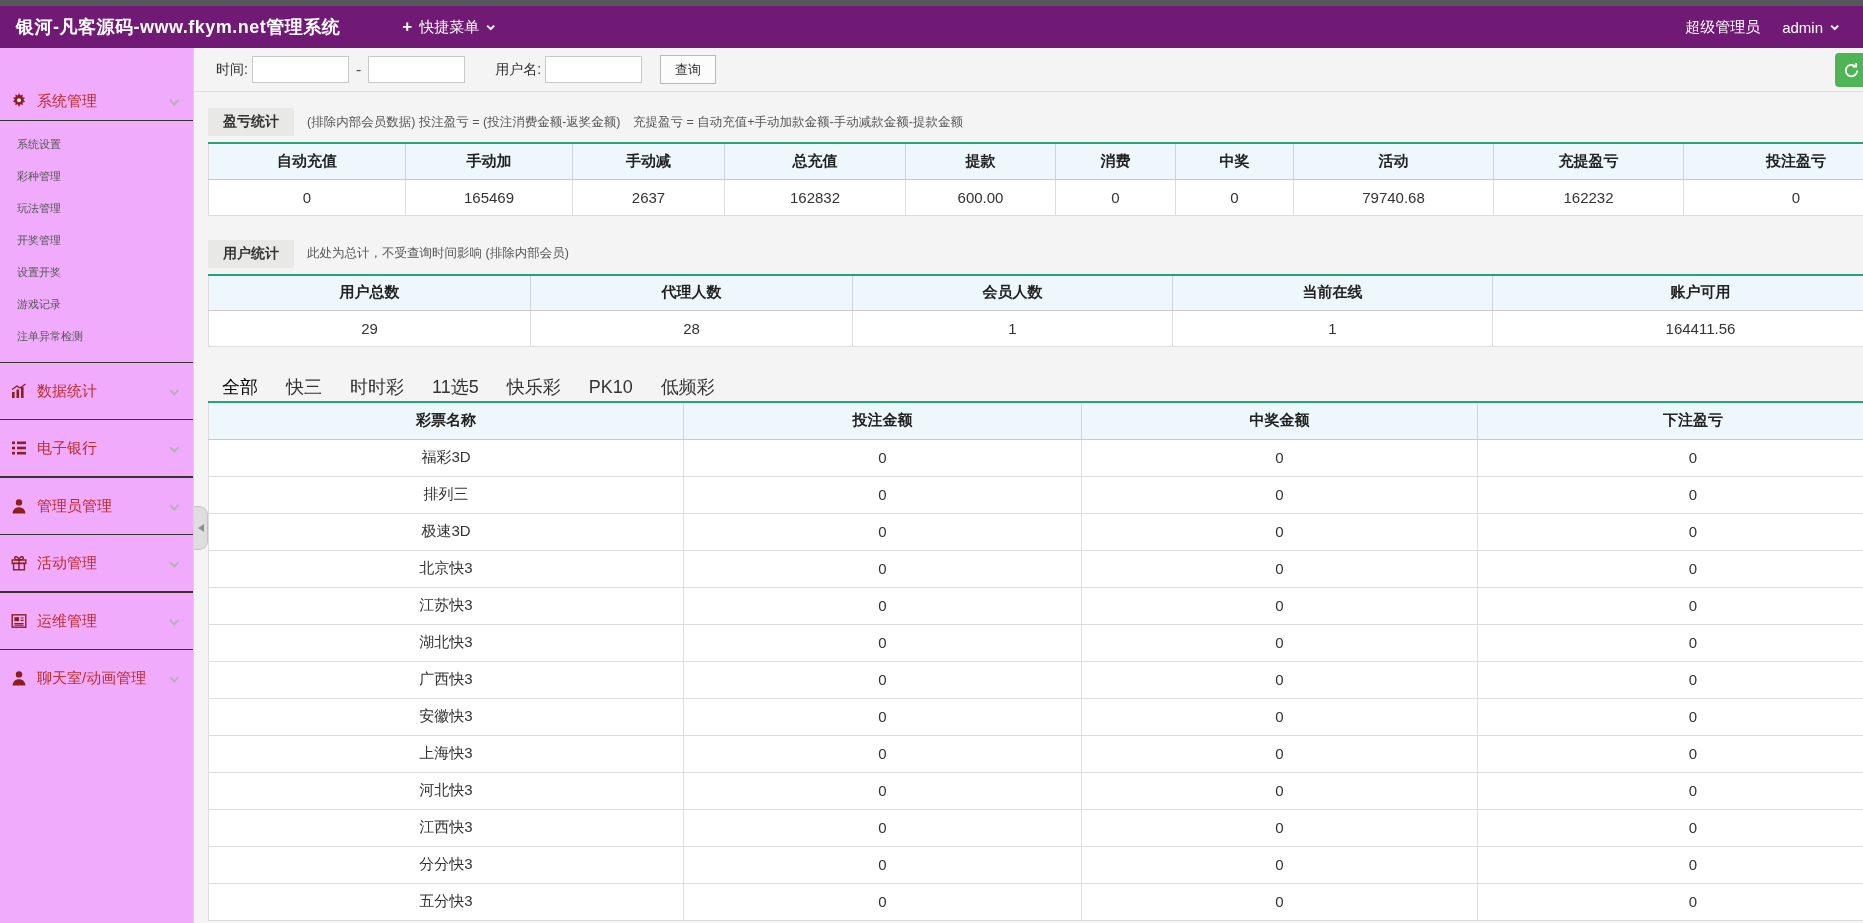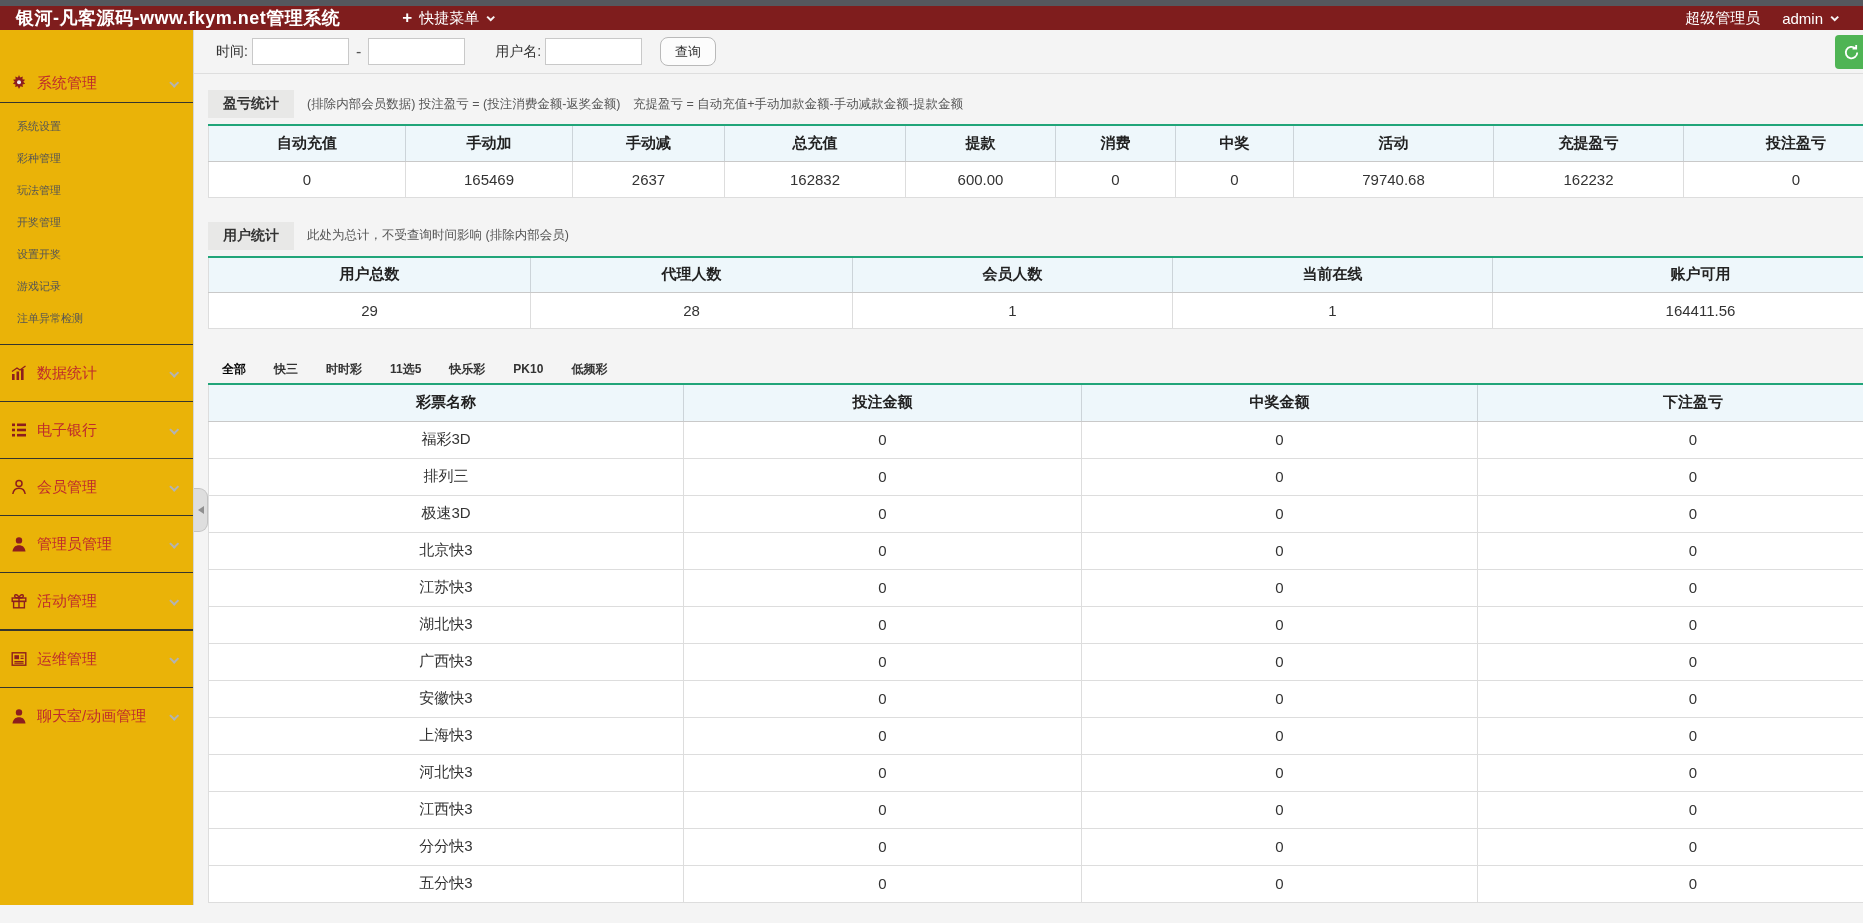--- a/index.html
+++ b/index.html
@@ -1,34 +1,34 @@
 <!DOCTYPE html>
 <html><head>
 <meta charset="utf-8">
 <style>
   * { margin:0; padding:0; box-sizing:border-box; }
   html,body { width:1863px; height:923px; overflow:hidden;
     font-family:"Liberation Sans","DejaVu Sans",sans-serif; background:#f4f4f4; color:#333; }
 
   
   .top-strip { height:6px; background:#55575d; }
-  .app-header { height:24px; background:#7f1d1d; display:flex; align-items:center; color:#fff; position:relative; }
+  .app-header { height:42px; background:#701a75; display:flex; align-items:center; color:#fff; position:relative; }
   .app-title { font-size:18px; font-weight:bold; margin-left:16px; letter-spacing:.5px; }
   .quick-menu { display:flex; align-items:center; margin-left:62px; font-size:15px; cursor:pointer; }
   .plus { font-size:17px; font-weight:bold; margin-right:7px; }
   .chev { display:inline-block; width:7px; height:7px; border-right:2px solid #b3b3b3; border-bottom:2px solid #b3b3b3; transform:rotate(45deg) translateY(-1px); }
   .chev.w { border-color:rgba(255,255,255,.95); width:6px; height:6px; margin-left:8px; }
   .hdr-right { position:absolute; right:26px; display:flex; align-items:center; font-size:15px; }
   .hdr-right .role { margin-right:22px; }
 
   
   .shell { display:flex; height:875px; position:relative; }
 
   
-  .sidebar { width:194px; background:#eab308; border-right:1px solid #d6d6d4; padding-top:34px; flex:none; }
+  .sidebar { width:194px; background:#f0abfc; border-right:1px solid #d6d6d4; padding-top:34px; flex:none; }
   .g-row { height:38px; display:flex; align-items:center; padding:0 16px 0 11px; cursor:pointer; }
   .g-row .g-ic { width:17px; height:17px; margin-right:9px; flex:none; display:flex; align-items:center; }
   .g-row .g-ic svg { width:16px; height:16px; }
   .g-label { color:#bf2c2c; font-size:15px; flex:1; }
   .g-row.tall { height:56px; }
   .sdiv { border:none; border-top:1px solid #35352e; height:0; }
   .sub-list { list-style:none; padding:7px 0 10px 0; }
   .sub-list li { height:32px; line-height:32px; padding-left:17px; font-size:11px; color:#555; cursor:pointer; }
 
   
@@ -42,42 +42,42 @@
   .wtab { position:absolute; left:16px; bottom:-1px; width:104px; height:27px; cursor:pointer; }
   .wtab::before { content:""; position:absolute; inset:0; background:#f6f6f5; border:1px solid #b3b3b3; border-bottom:1px solid #f6f6f5;
     border-radius:6px 6px 0 0; transform:perspective(12px) rotateX(3deg); transform-origin:bottom; }
   .wtab span { position:relative; display:block; text-align:center; line-height:27px; font-size:13.5px; color:#333; }
 
   .searchbar { height:44px; background:#f4f4f4; border-bottom:1px solid #dedede; display:flex; align-items:center; padding-left:22px; position:relative; flex:none; }
   .searchbar label { font-size:14px; color:#333; }
   .searchbar input { width:97px; height:27px; border:1px solid #c9c9c9; background:#fff; margin:0 4px; padding:0 6px; font-size:13px; }
   .dash { color:#555; margin:0 3px; }
   .gap { width:26px; }
-  .btn-query { margin-left:14px; height:29px; padding:0 14px; background:#fcfcfc; border:1px solid #b9b9b9; border-radius:8px; font-size:13px; color:#333; cursor:pointer; }
+  .btn-query { margin-left:14px; height:29px; padding:0 14px; background:#fcfcfc; border:1px solid #b9b9b9; border-radius:0; font-size:13px; color:#333; cursor:pointer; }
   .btn-refresh { position:absolute; right:-14px; top:5px; width:42px; height:34px; background:#4fb454; border:none; border-radius:4px; cursor:pointer;
     display:flex; align-items:center; justify-content:flex-start; padding-left:8px; }
   .btn-refresh svg { width:17px; height:17px; }
 
   .content { flex:1; padding:16px 0 0 14px; overflow:hidden; }
 
   .section-head { display:flex; align-items:center; }
   .section-title { background:#e8e8e7; padding:5px 15px; font-size:14px; font-weight:bold; color:#333; }
   .section-note { margin-left:13px; font-size:12.5px; color:#555; }
 
   table.data { border-collapse:collapse; table-layout:fixed; width:1700px; background:#fff;
     border-top:2px solid #21a579; border-left:1px solid #ddd; margin-top:6px; }
   table.data th { background:#eef7fb; height:36px; font-size:15px; font-weight:bold; color:#222;
     border-right:1px solid #ccd4d9; border-bottom:1px solid #c9c9c9; text-align:center; }
   table.data td { height:36px; font-size:15px; color:#333; text-align:center;
     border-right:1px solid #ddd; border-bottom:1px solid #ddd; background:#fff; }
   table.lottery td { height:37px; }
   .mt24 { margin-top:24px; }
 
   .ltabs { display:flex; align-items:flex-end; width:1700px; margin-top:26px; border-bottom:2px solid #21a579; }
-  .ltab { padding:0 14px; height:28px; line-height:28px; font-size:12px; font-weight:bold; color:#333; cursor:pointer; }
+  .ltab { padding:0 14px; height:28px; line-height:28px; font-size:18px; font-weight:normal; color:#333; cursor:pointer; }
   .ltab:first-of-type { color:#000; }
   table.lottery { margin-top:0; border-top:none; }
 </style>
 </head>
 <body>
 
 <div class="top-strip"></div>
 
 <header class="app-header">
   <div class="app-title">银河-凡客源码-www.fkym.net管理系统</div>
@@ -147,30 +147,20 @@
               <rect x="1" y="11.9" width="3" height="2.6"></rect>
               <rect x="6" y="11.9" width="9" height="2.6"></rect>
             </g>
           </svg>
       </span>
       <span class="g-label">电子银行</span>
       <i class="chev"></i>
     </div>
 
     <hr class="sdiv">
-    <div class="g-row tall">
-      <span class="g-ic">
-        <svg viewBox="0 0 16 16">
-            <circle cx="8" cy="4.6" r="3" fill="none" stroke="#8d1e1e" stroke-width="1.5"></circle>
-            <path d="M1.8 15c.6-4 3-5.8 6.2-5.8S13.6 11 14.2 15" fill="none" stroke="#8d1e1e" stroke-width="1.5"></path>
-          </svg>
-      </span>
-      <span class="g-label">会员管理</span>
-      <i class="chev"></i>
-    </div>
 
     <hr class="sdiv">
     <div class="g-row tall">
       <span class="g-ic">
         <svg viewBox="0 0 16 16">
             <circle cx="8" cy="4.4" r="3.2" fill="#8d1e1e"></circle>
             <path d="M1.5 15.5c.5-4.2 3-6.2 6.5-6.2s6 2 6.5 6.2z" fill="#8d1e1e"></path>
           </svg>
       </span>
       <span class="g-label">管理员管理</span>

